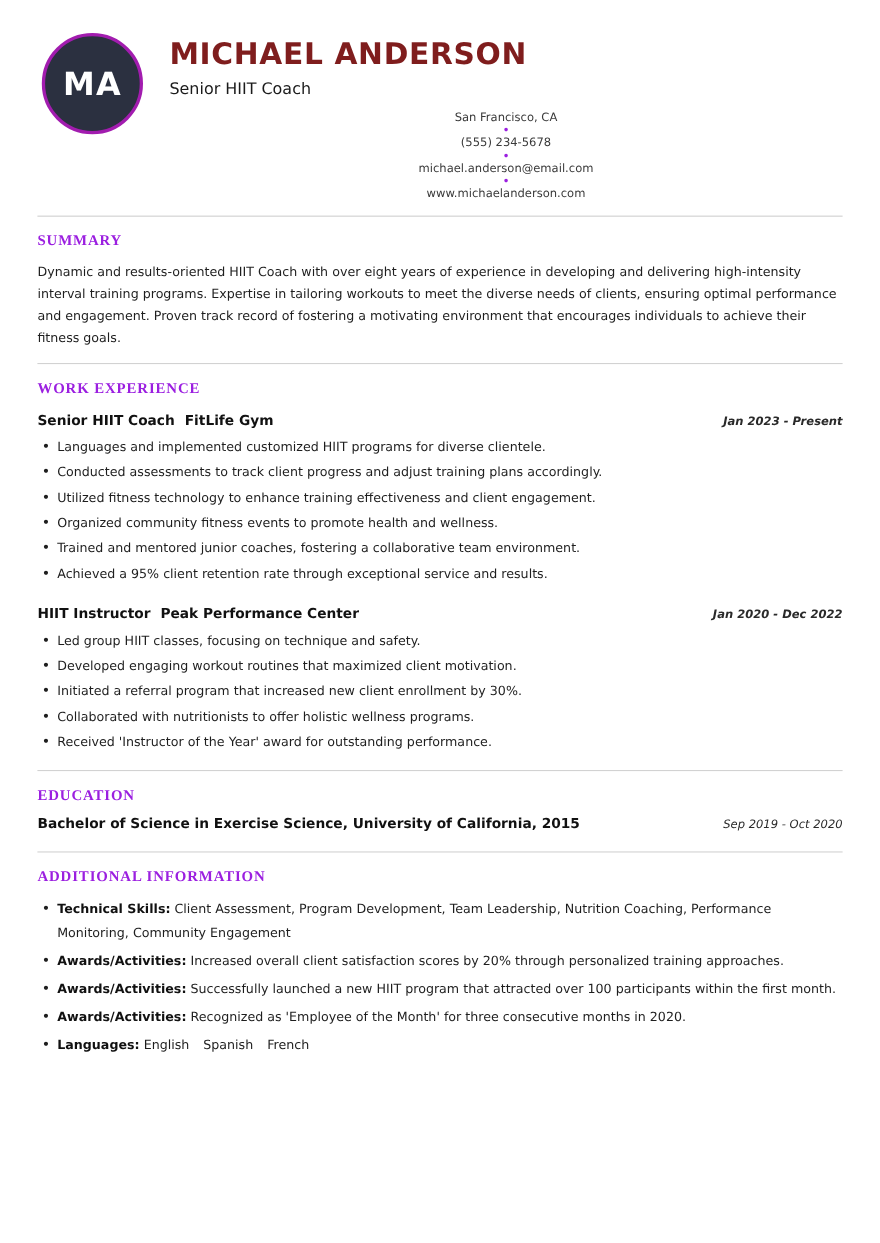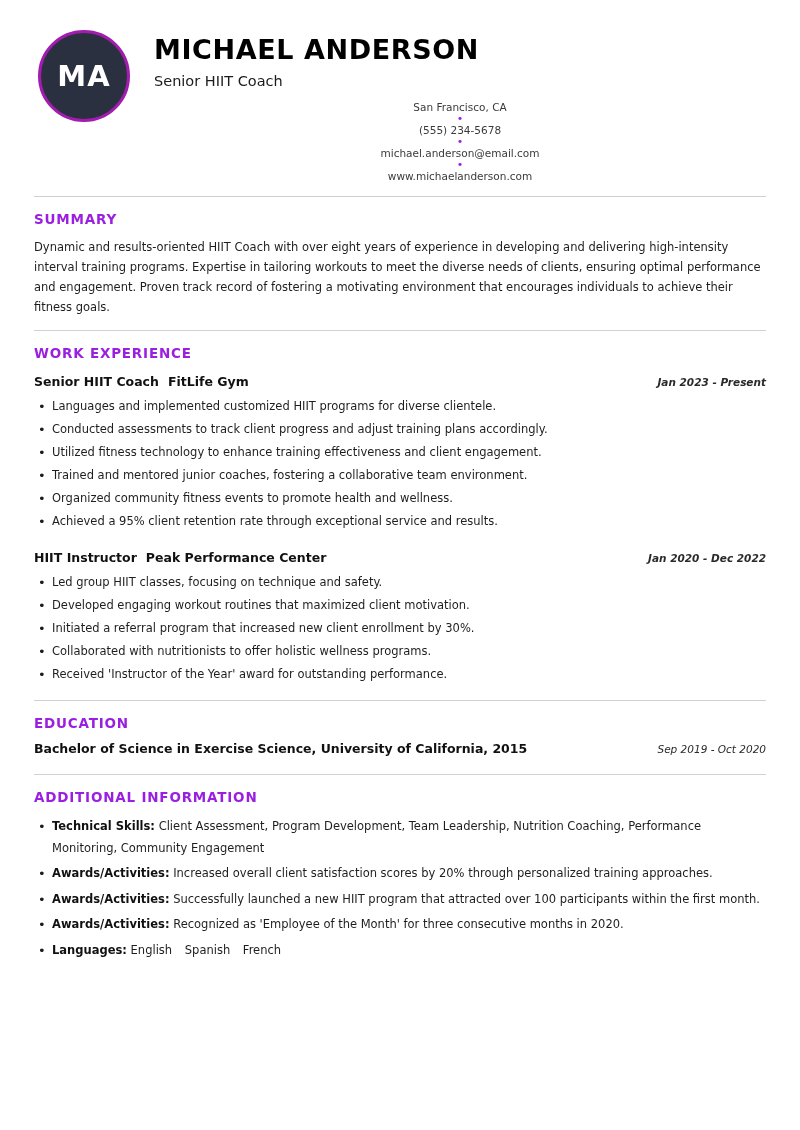--- a/index.html
+++ b/index.html
@@ -47,21 +47,21 @@
     font-weight: bold;
     letter-spacing: 1px;
     font-family: "DejaVu Sans", "Liberation Sans", sans-serif;
   }
   .header-text {
     flex: 1 1 auto;
     padding-left: 20px;
     padding-top: 6px;
   }
   .full-name {
-    color: #000000;
+    color: #7f1d1d;
     font-size: 27px;
     font-weight: bold;
     letter-spacing: 0.6px;
     line-height: 1.15;
     margin: 0 0 8px 0;
   }
   .job-title {
     font-size: 14.5px;
     color: #1b1b1b;
     margin: 0 0 12px 0;
@@ -93,20 +93,21 @@
   }
 
   
   .section { padding-top: 14px; }
   .section-title {
     color: #9b1fe0;
     font-size: 13.5px;
     font-weight: bold;
     letter-spacing: 0.8px;
     margin: 0 0 10px 0;
+    font-family: Liberation Serif, serif;
   }
   .summary-text {
     font-size: 11.5px;
     line-height: 1.75;
     color: #1e1e1e;
     margin: 0 0 12px 0;
     text-align: left;
   }
   .divider {
     height: 1px;
@@ -248,22 +249,22 @@
       <div class="job-head">
         <div>
           <span class="job-role">Senior HIIT Coach</span><span class="job-company">FitLife Gym</span>
         </div>
         <div class="job-dates">Jan 2023 - Present</div>
       </div>
       <ul class="bullets">
         <li>Languages and implemented customized HIIT programs for diverse clientele.</li>
         <li>Conducted assessments to track client progress and adjust training plans accordingly.</li>
         <li>Utilized fitness technology to enhance training effectiveness and client engagement.</li>
+        <li>Organized community fitness events to promote health and wellness.</li>
         <li>Trained and mentored junior coaches, fostering a collaborative team environment.</li>
-        <li>Organized community fitness events to promote health and wellness.</li>
         <li>Achieved a 95% client retention rate through exceptional service and results.</li>
       </ul>
     </div>
 
     <div class="job">
       <div class="job-head">
         <div>
           <span class="job-role">HIIT Instructor</span><span class="job-company">Peak Performance Center</span>
         </div>
         <div class="job-dates">Jan 2020 - Dec 2022</div>

